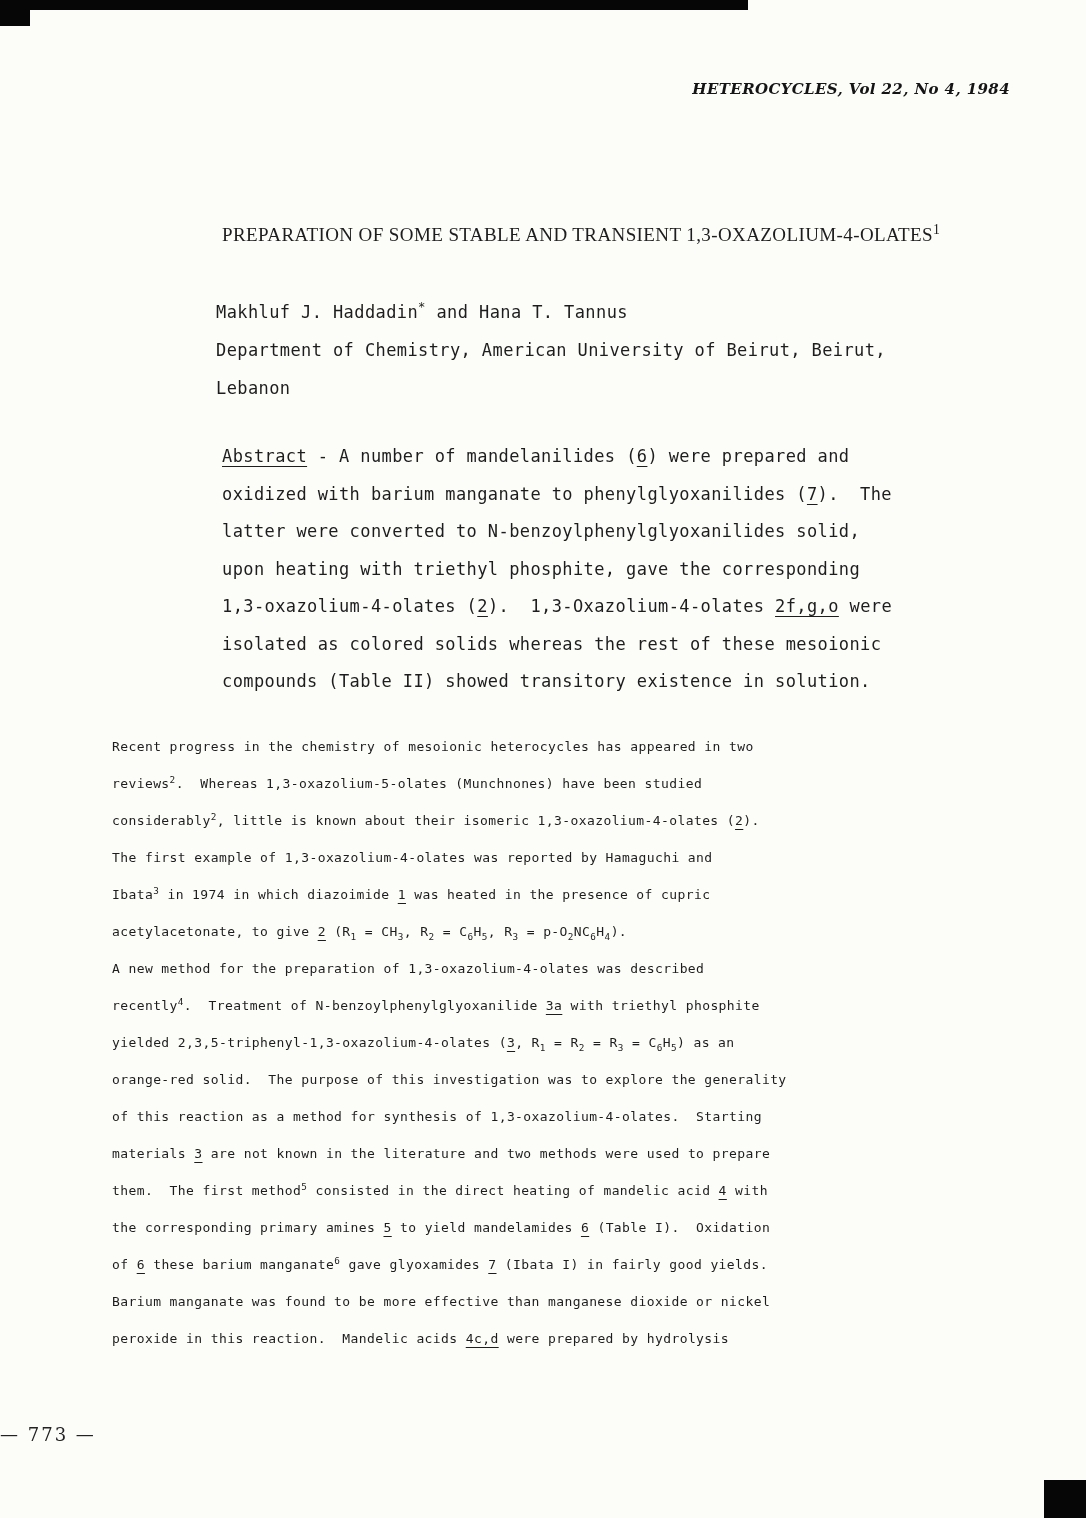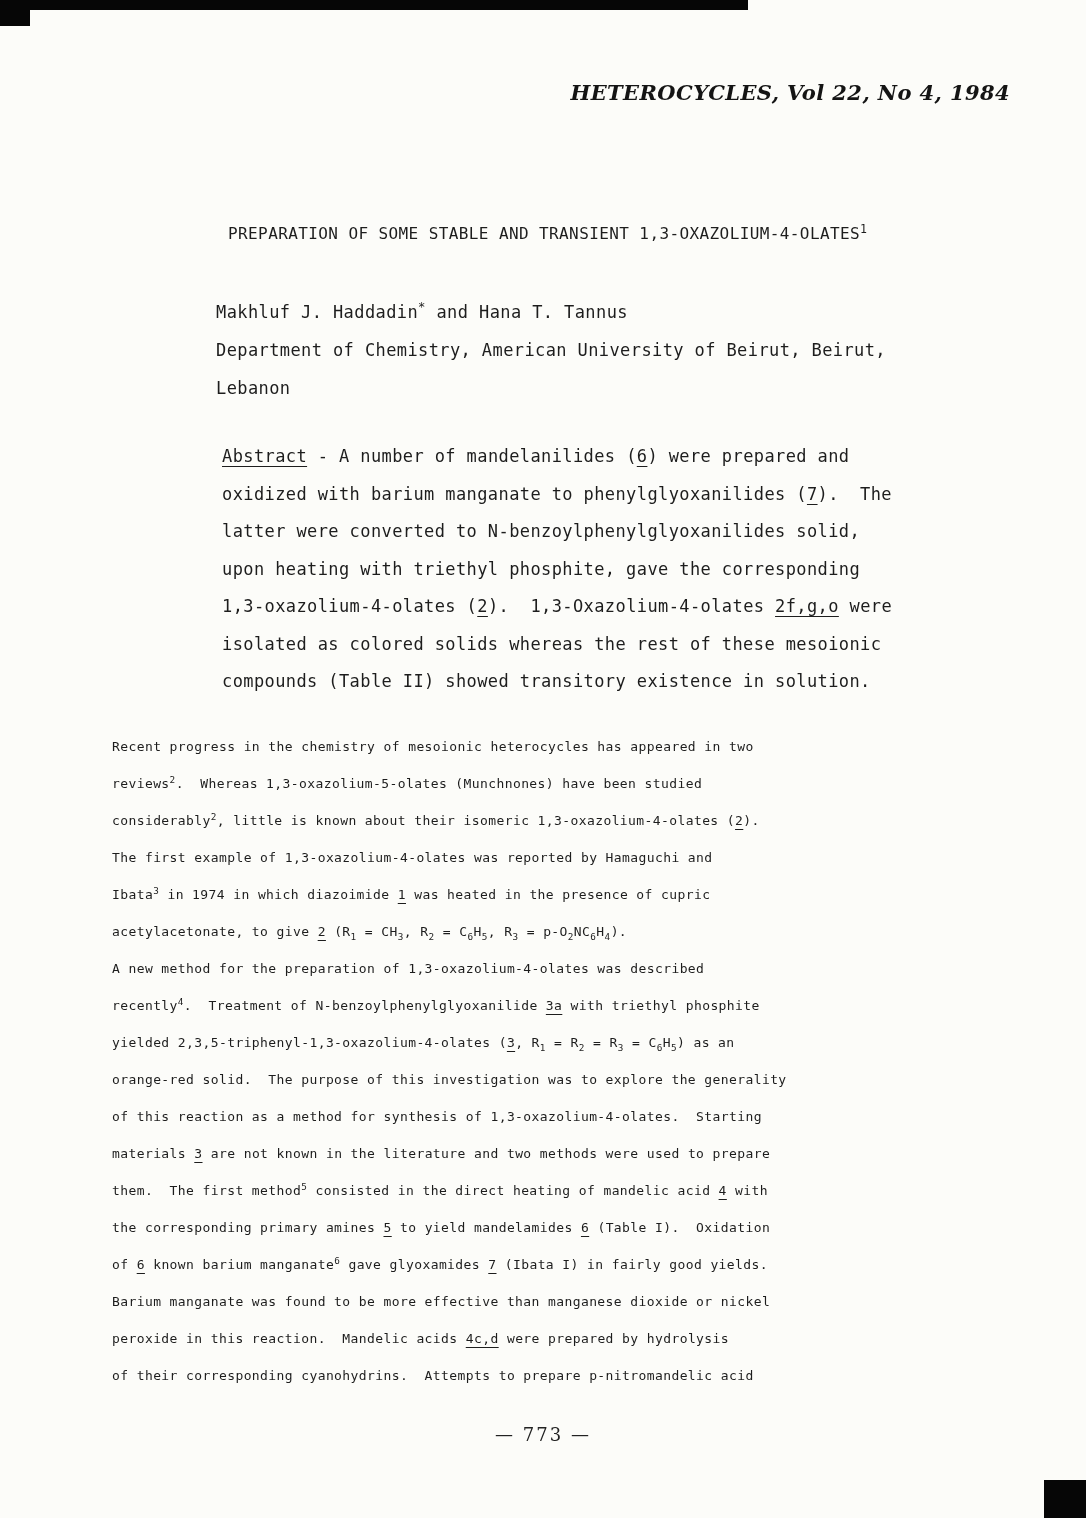--- a/index.html
+++ b/index.html
@@ -15,30 +15,31 @@
     margin: 0 auto;
   }
   .line { white-space: pre; }
   .journal-header {
     position: absolute;
     top: 80px;
     right: 76px;
     font-family: "DejaVu Serif", "Liberation Serif", serif;
     font-style: italic;
     font-weight: 600;
-    font-size: 21px;
+    font-size: 15px;
     letter-spacing: 0.4px;
     color: #141414;
   }
   .title-block {
     position: absolute;
-    left: 228px;
+    left: 222px;
     top: 224px;
-    font-size: 16px;
+    font-size: 19px;
     letter-spacing: 0.4px;
+    font-family: Liberation Serif, serif;
   }
   .authors-block {
     position: absolute;
     left: 216px;
     top: 293px;
     font-size: 17px;
     line-height: 38px;
     letter-spacing: 0.4px;
   }
   .abstract-block {
@@ -55,21 +56,21 @@
     top: 728px;
     font-size: 13px;
     line-height: 37px;
     letter-spacing: 0.4px;
   }
   .page-number {
     position: absolute;
     left: 0;
     right: 0;
     top: 1424px;
-    text-align: center;
+    text-align: left;
     font-family: "DejaVu Serif", "Liberation Serif", serif;
     font-size: 18px;
     letter-spacing: 2px;
     color: #222;
   }
   sup { font-size: 0.72em; vertical-align: super; line-height: 0; }
   sub { font-size: 0.72em; vertical-align: sub; line-height: 0; }
   .u { text-decoration: underline; text-underline-offset: 4px; text-decoration-thickness: 1px; }
   .artifact { position: absolute; background: #060606; }
 </style>
@@ -110,21 +111,20 @@
       <div class="line"><span>Ibata</span><sup>3</sup><span> in 1974 in which diazoimide </span><span class="u">1</span><span> was heated in the presence of cupric</span></div>
       <div class="line"><span>acetylacetonate, to give </span><span class="u">2</span><span> (R</span><sub>1</sub><span> = CH</span><sub>3</sub><span>, R</span><sub>2</sub><span> = C</span><sub>6</sub><span>H</span><sub>5</sub><span>, R</span><sub>3</sub><span> = p-O</span><sub>2</sub><span>NC</span><sub>6</sub><span>H</span><sub>4</sub><span>).</span></div>
       <div class="line"><span>A new method for the preparation of 1,3-oxazolium-4-olates was described</span></div>
       <div class="line"><span>recently</span><sup>4</sup><span>.  Treatment of N-benzoylphenylglyoxanilide </span><span class="u">3a</span><span> with triethyl phosphite</span></div>
       <div class="line"><span>yielded 2,3,5-triphenyl-1,3-oxazolium-4-olates (</span><span class="u">3</span><span>, R</span><sub>1</sub><span> = R</span><sub>2</sub><span> = R</span><sub>3</sub><span> = C</span><sub>6</sub><span>H</span><sub>5</sub><span>) as an</span></div>
       <div class="line"><span>orange-red solid.  The purpose of this investigation was to explore the generality</span></div>
       <div class="line"><span>of this reaction as a method for synthesis of 1,3-oxazolium-4-olates.  Starting</span></div>
       <div class="line"><span>materials </span><span class="u">3</span><span> are not known in the literature and two methods were used to prepare</span></div>
       <div class="line"><span>them.  The first method</span><sup>5</sup><span> consisted in the direct heating of mandelic acid </span><span class="u">4</span><span> with</span></div>
       <div class="line"><span>the corresponding primary amines </span><span class="u">5</span><span> to yield mandelamides </span><span class="u">6</span><span> (Table I).  Oxidation</span></div>
-      <div class="line"><span>of </span><span class="u">6</span><span> known barium manganate</span><sup>6</sup><span> gave glyoxamides </span><span class="u">7</span><span> (Ibata I) in fairly good yields.</span></div>
+      <div class="line"><span>of </span><span class="u">6</span><span> these barium manganate</span><sup>6</sup><span> gave glyoxamides </span><span class="u">7</span><span> (Ibata I) in fairly good yields.</span></div>
       <div class="line"><span>Barium manganate was found to be more effective than manganese dioxide or nickel</span></div>
       <div class="line"><span>peroxide in this reaction.  Mandelic acids </span><span class="u">4c,d</span><span> were prepared by hydrolysis</span></div>
-      <div class="line"><span>of their corresponding cyanohydrins.  Attempts to prepare p-nitromandelic acid</span></div>
     </div>
 
   <div class="page-number line">— 773 —</div>
 
 </div>
 
 </body></html>

